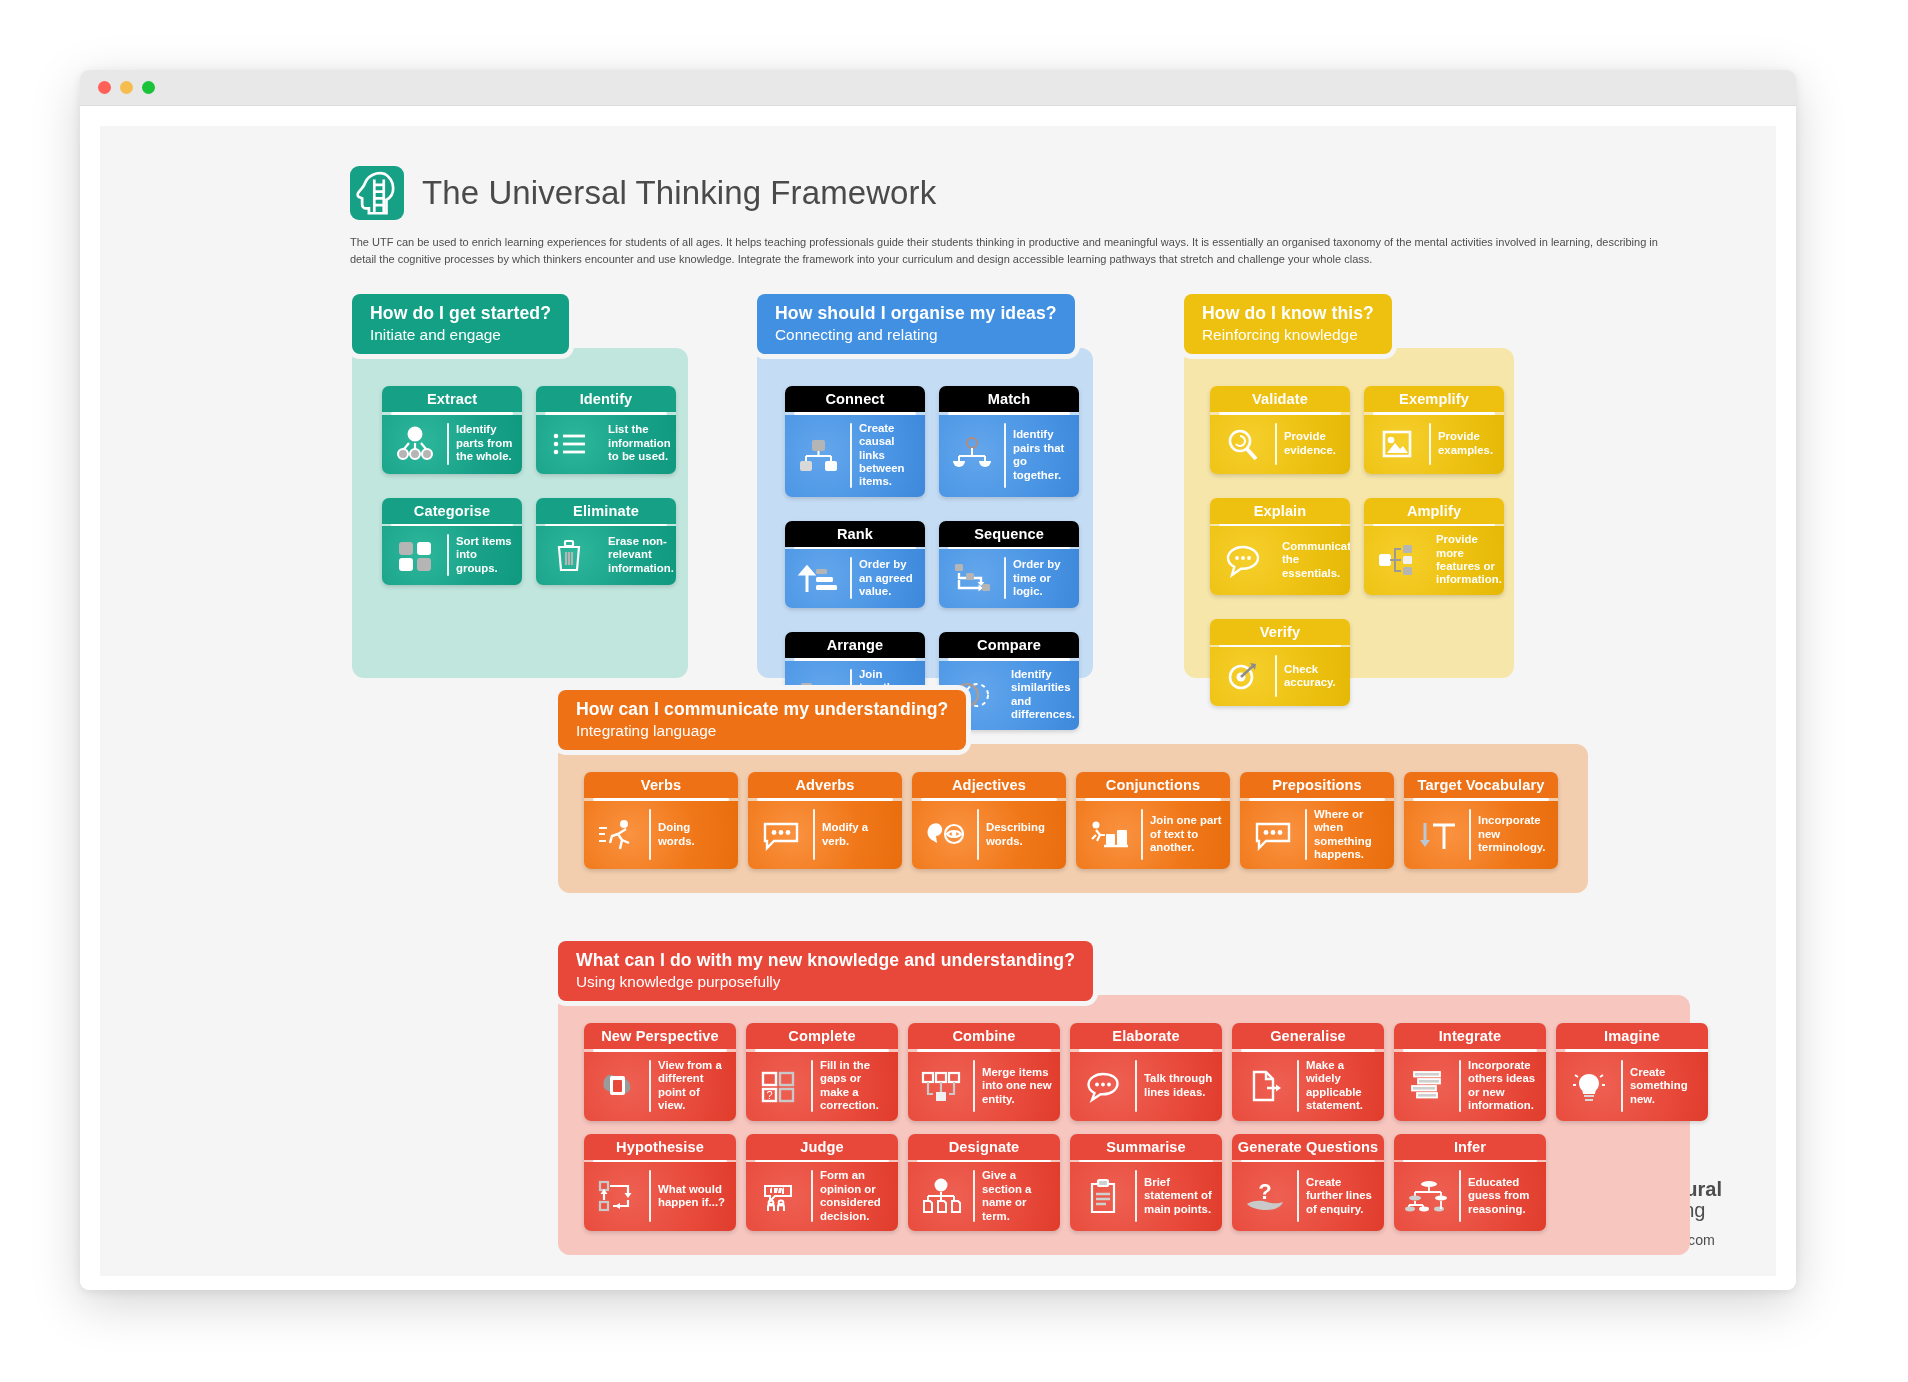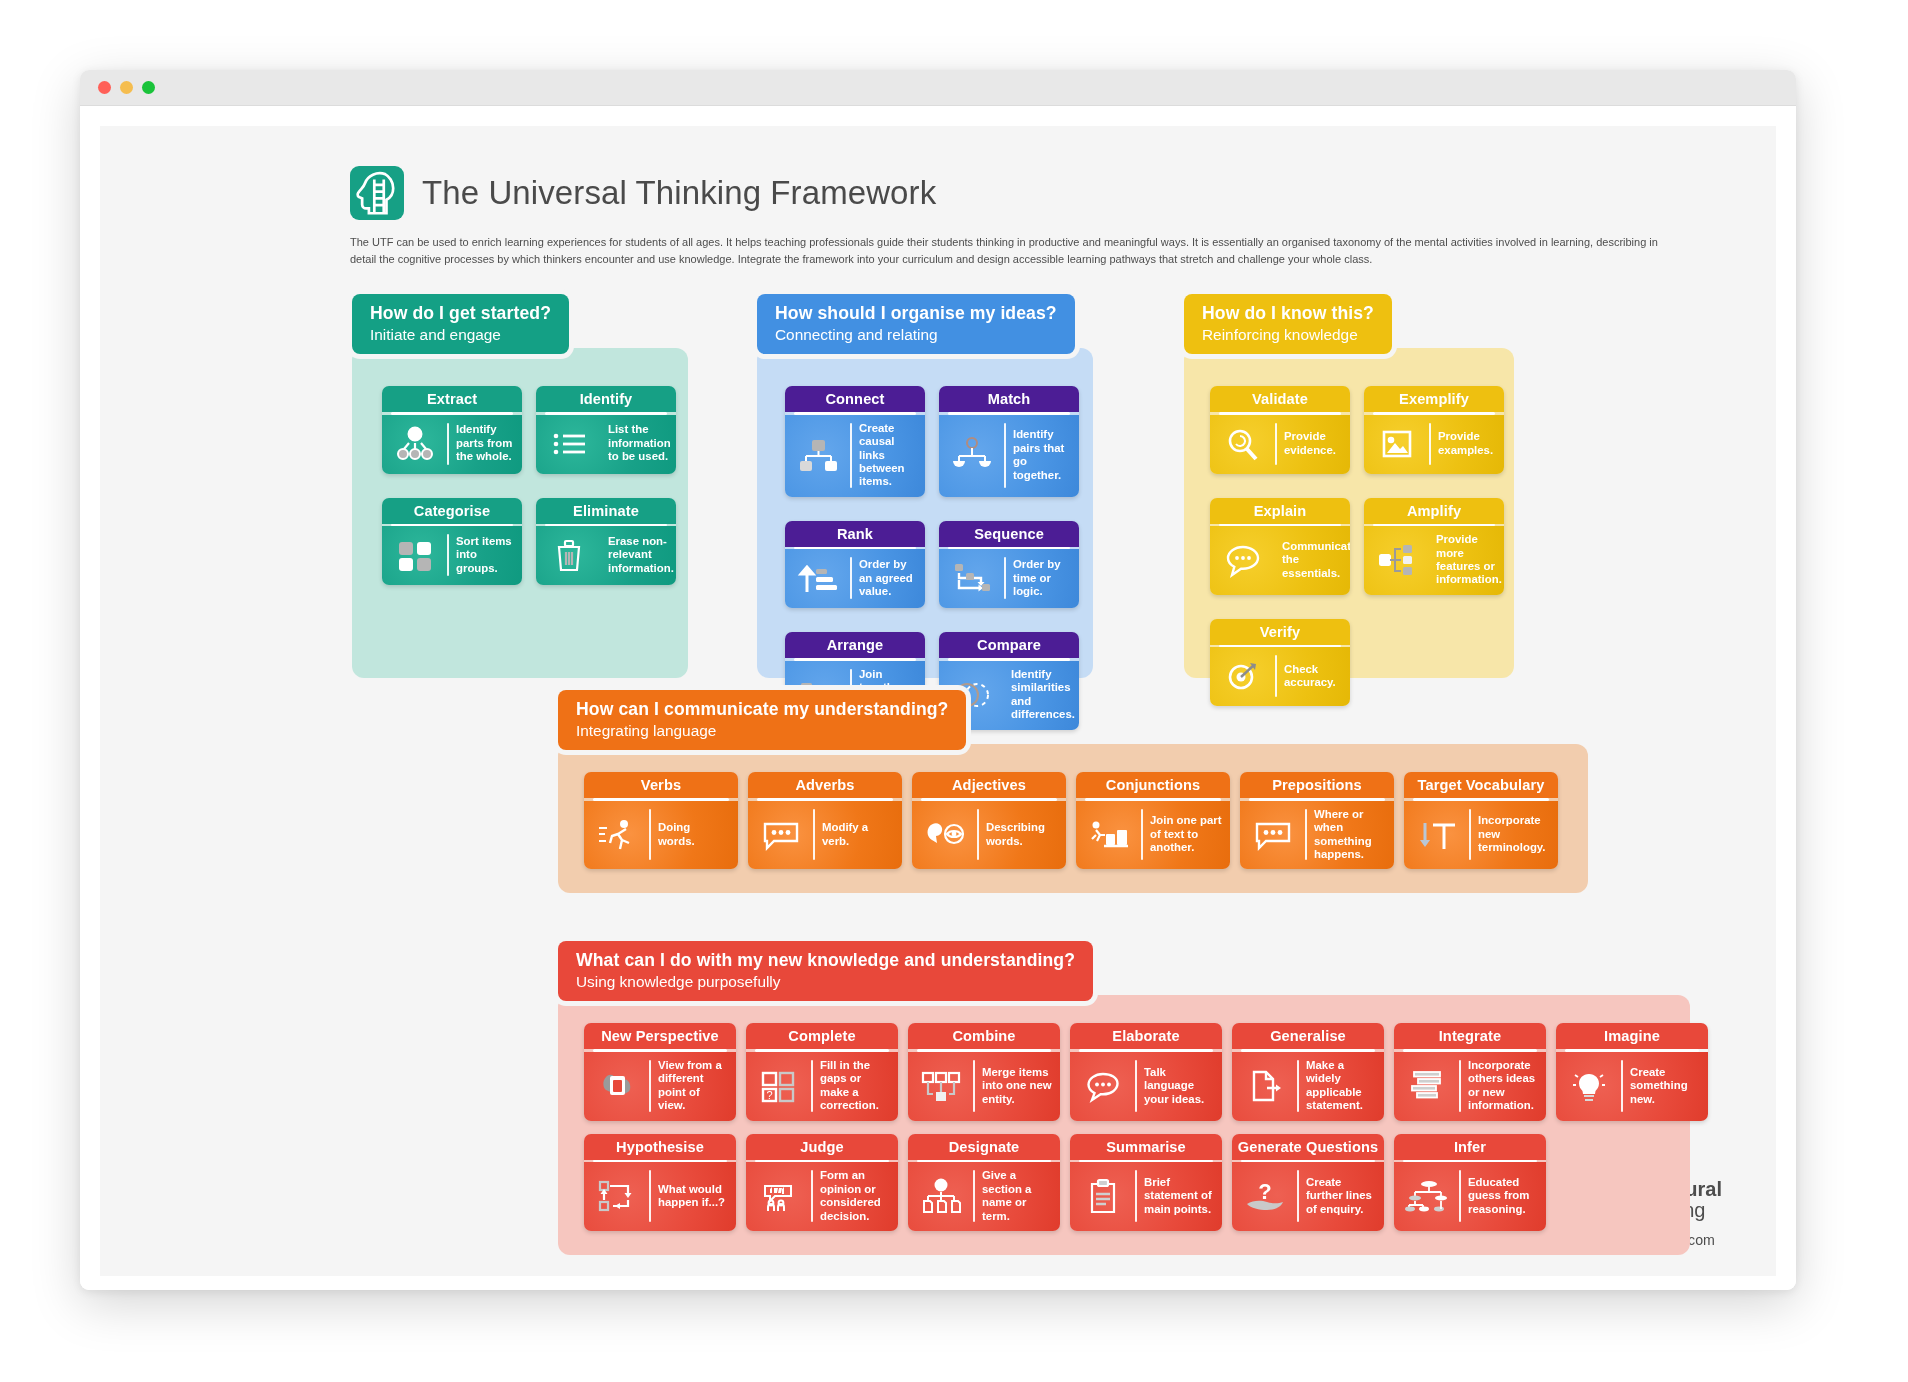--- a/index.html
+++ b/index.html
@@ -89,21 +89,21 @@
 
   
   .green-head { background:#14a085; }
   .green-body { background:#c1e6dd; }
   .green-card .card-title { background:#16a085; }
   .green-card .card-body { background: radial-gradient(circle at 28% 45%, #2db79b 0%, #18a188 58%, #0f9a80 100%); }
 
   
   .blue-head { background:#4290e2; }
   .blue-body { background:#c5dcf5; }
-  .blue-card .card-title { background:#4c1d95; }
+  .blue-card .card-title { background:#000000; }
   .blue-card .card-body { background: radial-gradient(circle at 28% 45%, #63a6ec 0%, #4a95e4 58%, #3d88da 100%); }
 
   
   .yellow-head { background:#eec010; }
   .yellow-body { background:#f7e6a9; }
   .yellow-card .card-title { background:#eec010; }
   .yellow-card .card-body { background: radial-gradient(circle at 28% 45%, #f6cf2c 0%, #edc111 58%, #e5b806 100%); }
 
   
   .orange-head { background:#ef7116; }
@@ -663,21 +663,21 @@
                 <div class="card-body">
                   <div class="card-icon">
                     <svg viewBox="0 0 44 40" fill="none" stroke="#fff" stroke-width="2.4">
                       <path d="M22 8c-8 0-14.5 4.8-14.5 10.6 0 3.5 2.4 6.6 6 8.5L11 34l8.6-5.8c.8.1 1.6.1 2.4.1 8 0 14.5-4.8 14.5-10.7S30 8 22 8z"></path>
                       <circle cx="16" cy="18.5" r="1.9" fill="#fff" stroke="none"></circle>
                       <circle cx="22" cy="18.5" r="1.9" fill="#fff" stroke="none"></circle>
                       <circle cx="28" cy="18.5" r="1.9" fill="#fff" stroke="none"></circle>
                     </svg>
                   </div>
                   <div class="card-sep"></div>
-                  <div class="card-desc">Talk language your ideas.</div>
+                  <div class="card-desc">Talk through lines ideas.</div>
                 </div>
               </div>
 
               <div class="card red-card">
                 <div class="card-title">Generalise</div>
                 <div class="card-rule"></div>
                 <div class="card-body">
                   <div class="card-icon">
                     <svg viewBox="0 0 44 40" fill="none" stroke="#fff" stroke-width="2.4">
                       <path d="M11 6h12l7 7v21H11z"></path>

